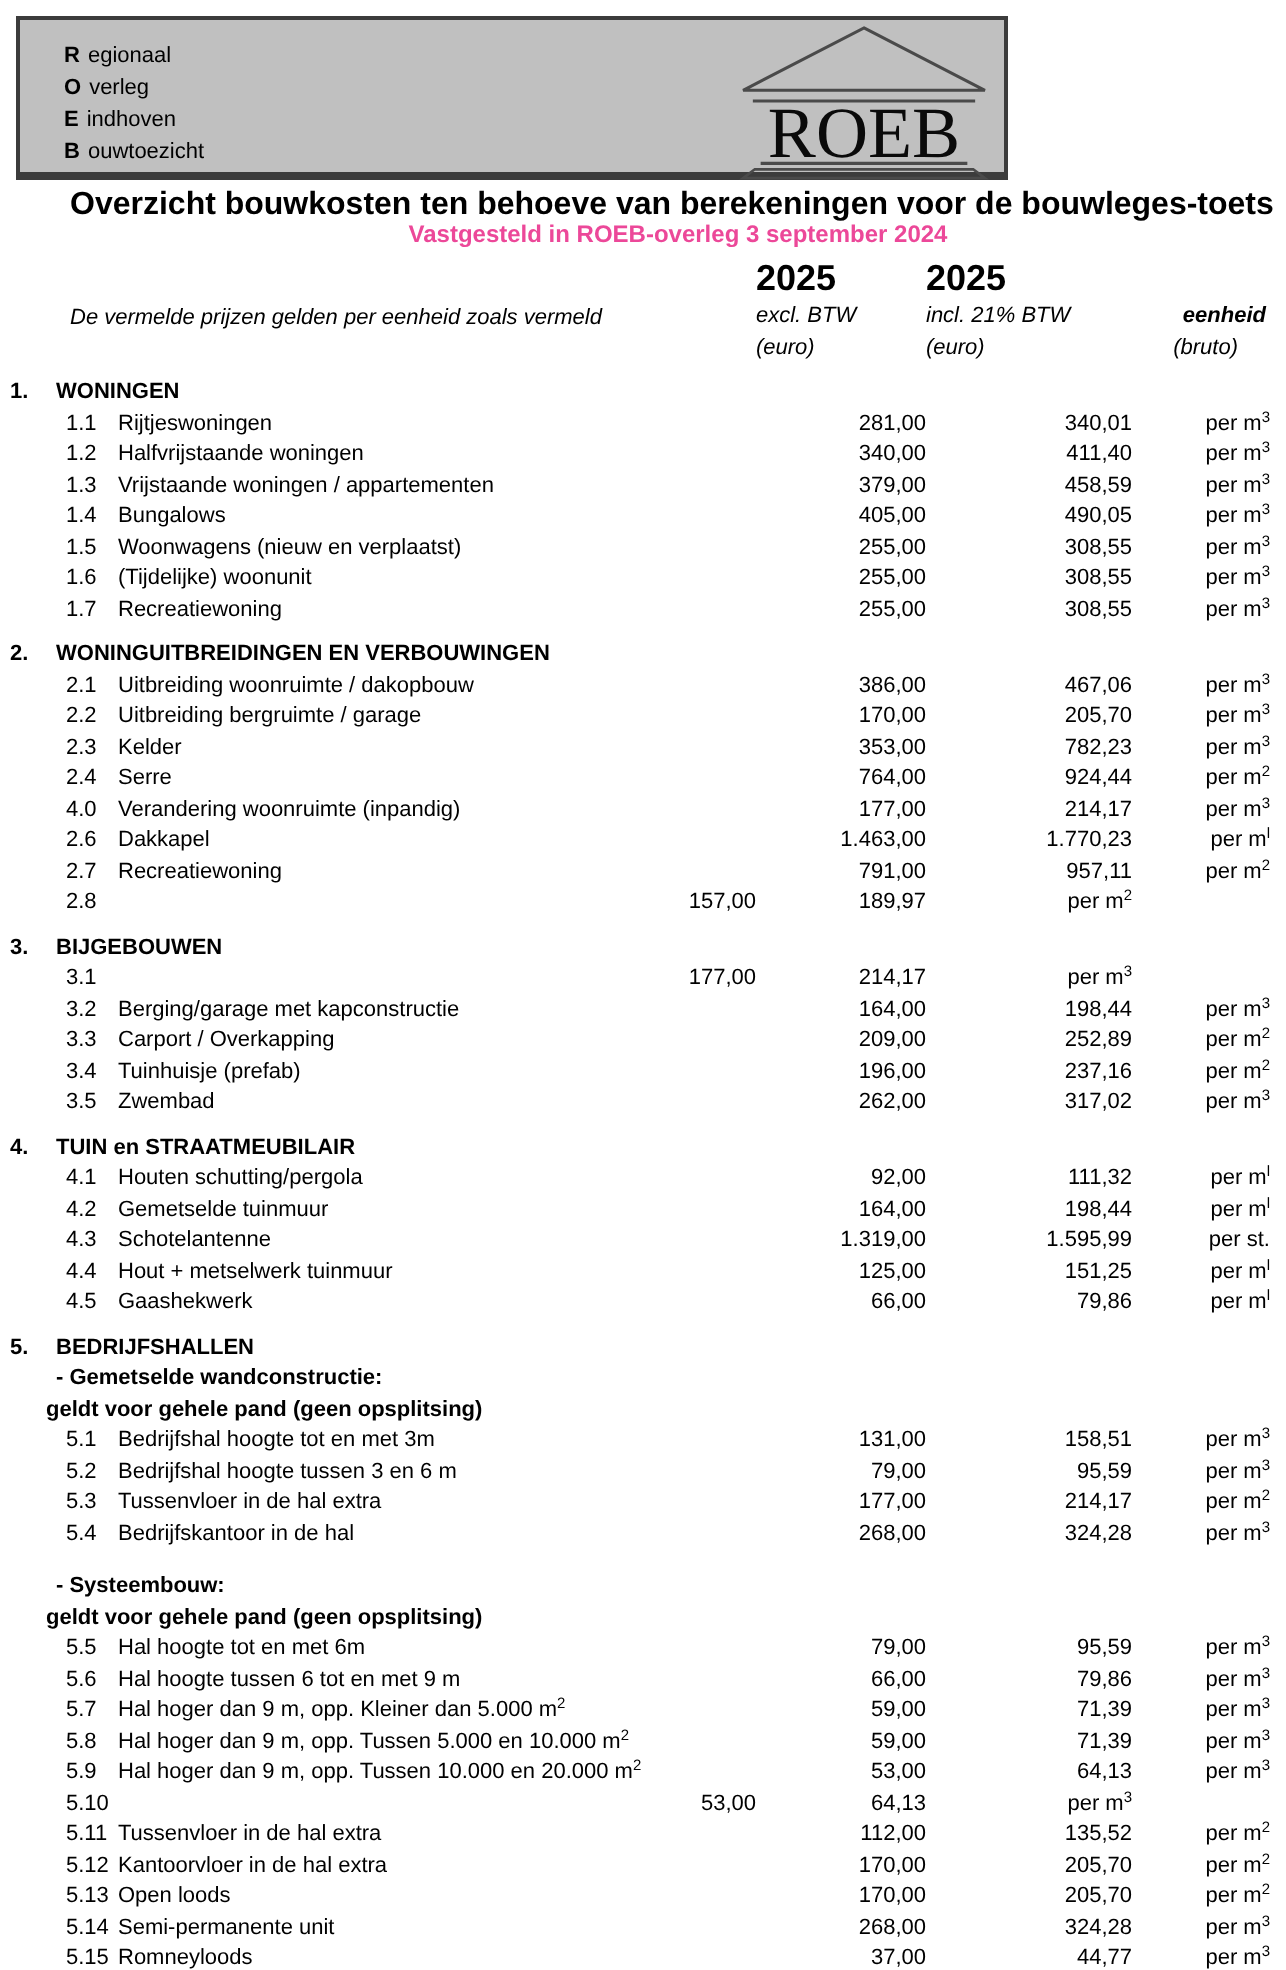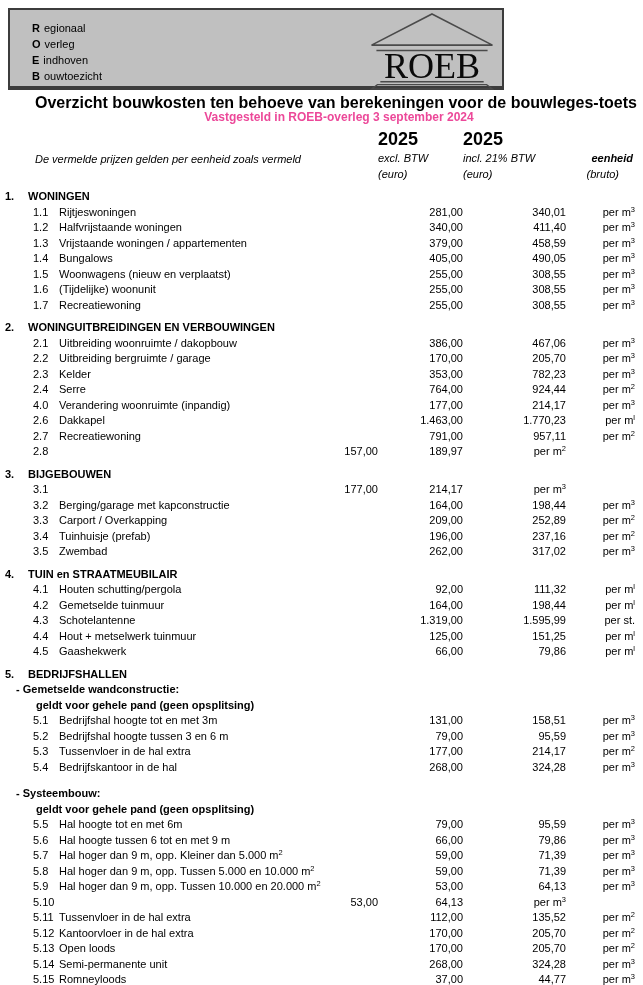--- a/index.html
+++ b/index.html
@@ -49,22 +49,22 @@
   .section { margin-top: 7px; }
   .sec-head {
     display: grid; grid-template-columns: 23px 1fr;
     margin-left: 5px; font-size: 11px; font-weight: bold; line-height: 15.5px;
   }
   .row {
     display: grid; grid-template-columns: 28px 26px 319px 85px 103px 69px;
     margin-left: 5px; font-size: 11px; line-height: 15.5px;
   }
   .c4, .c5, .c6 { text-align: right; white-space: nowrap; }
-  .subhead  { margin-left: 16px; font-size: 11px; font-weight: bold; line-height: 15.5px; }
-  .subhead2 { margin-left: 36px; }
+  .subhead  { margin-left: 28px; font-size: 11px; font-weight: bold; line-height: 15.5px; }
+  .subhead2 { margin-left: 23px; }
   .block-gap { margin-top: 11px; }
   sup { font-size: 7.5px; line-height: 0; vertical-align: 4px; }
 </style>
 </head>
 <body>
 
 <div class="page">
 
   <div class="header-box">
     <div class="acronym">

